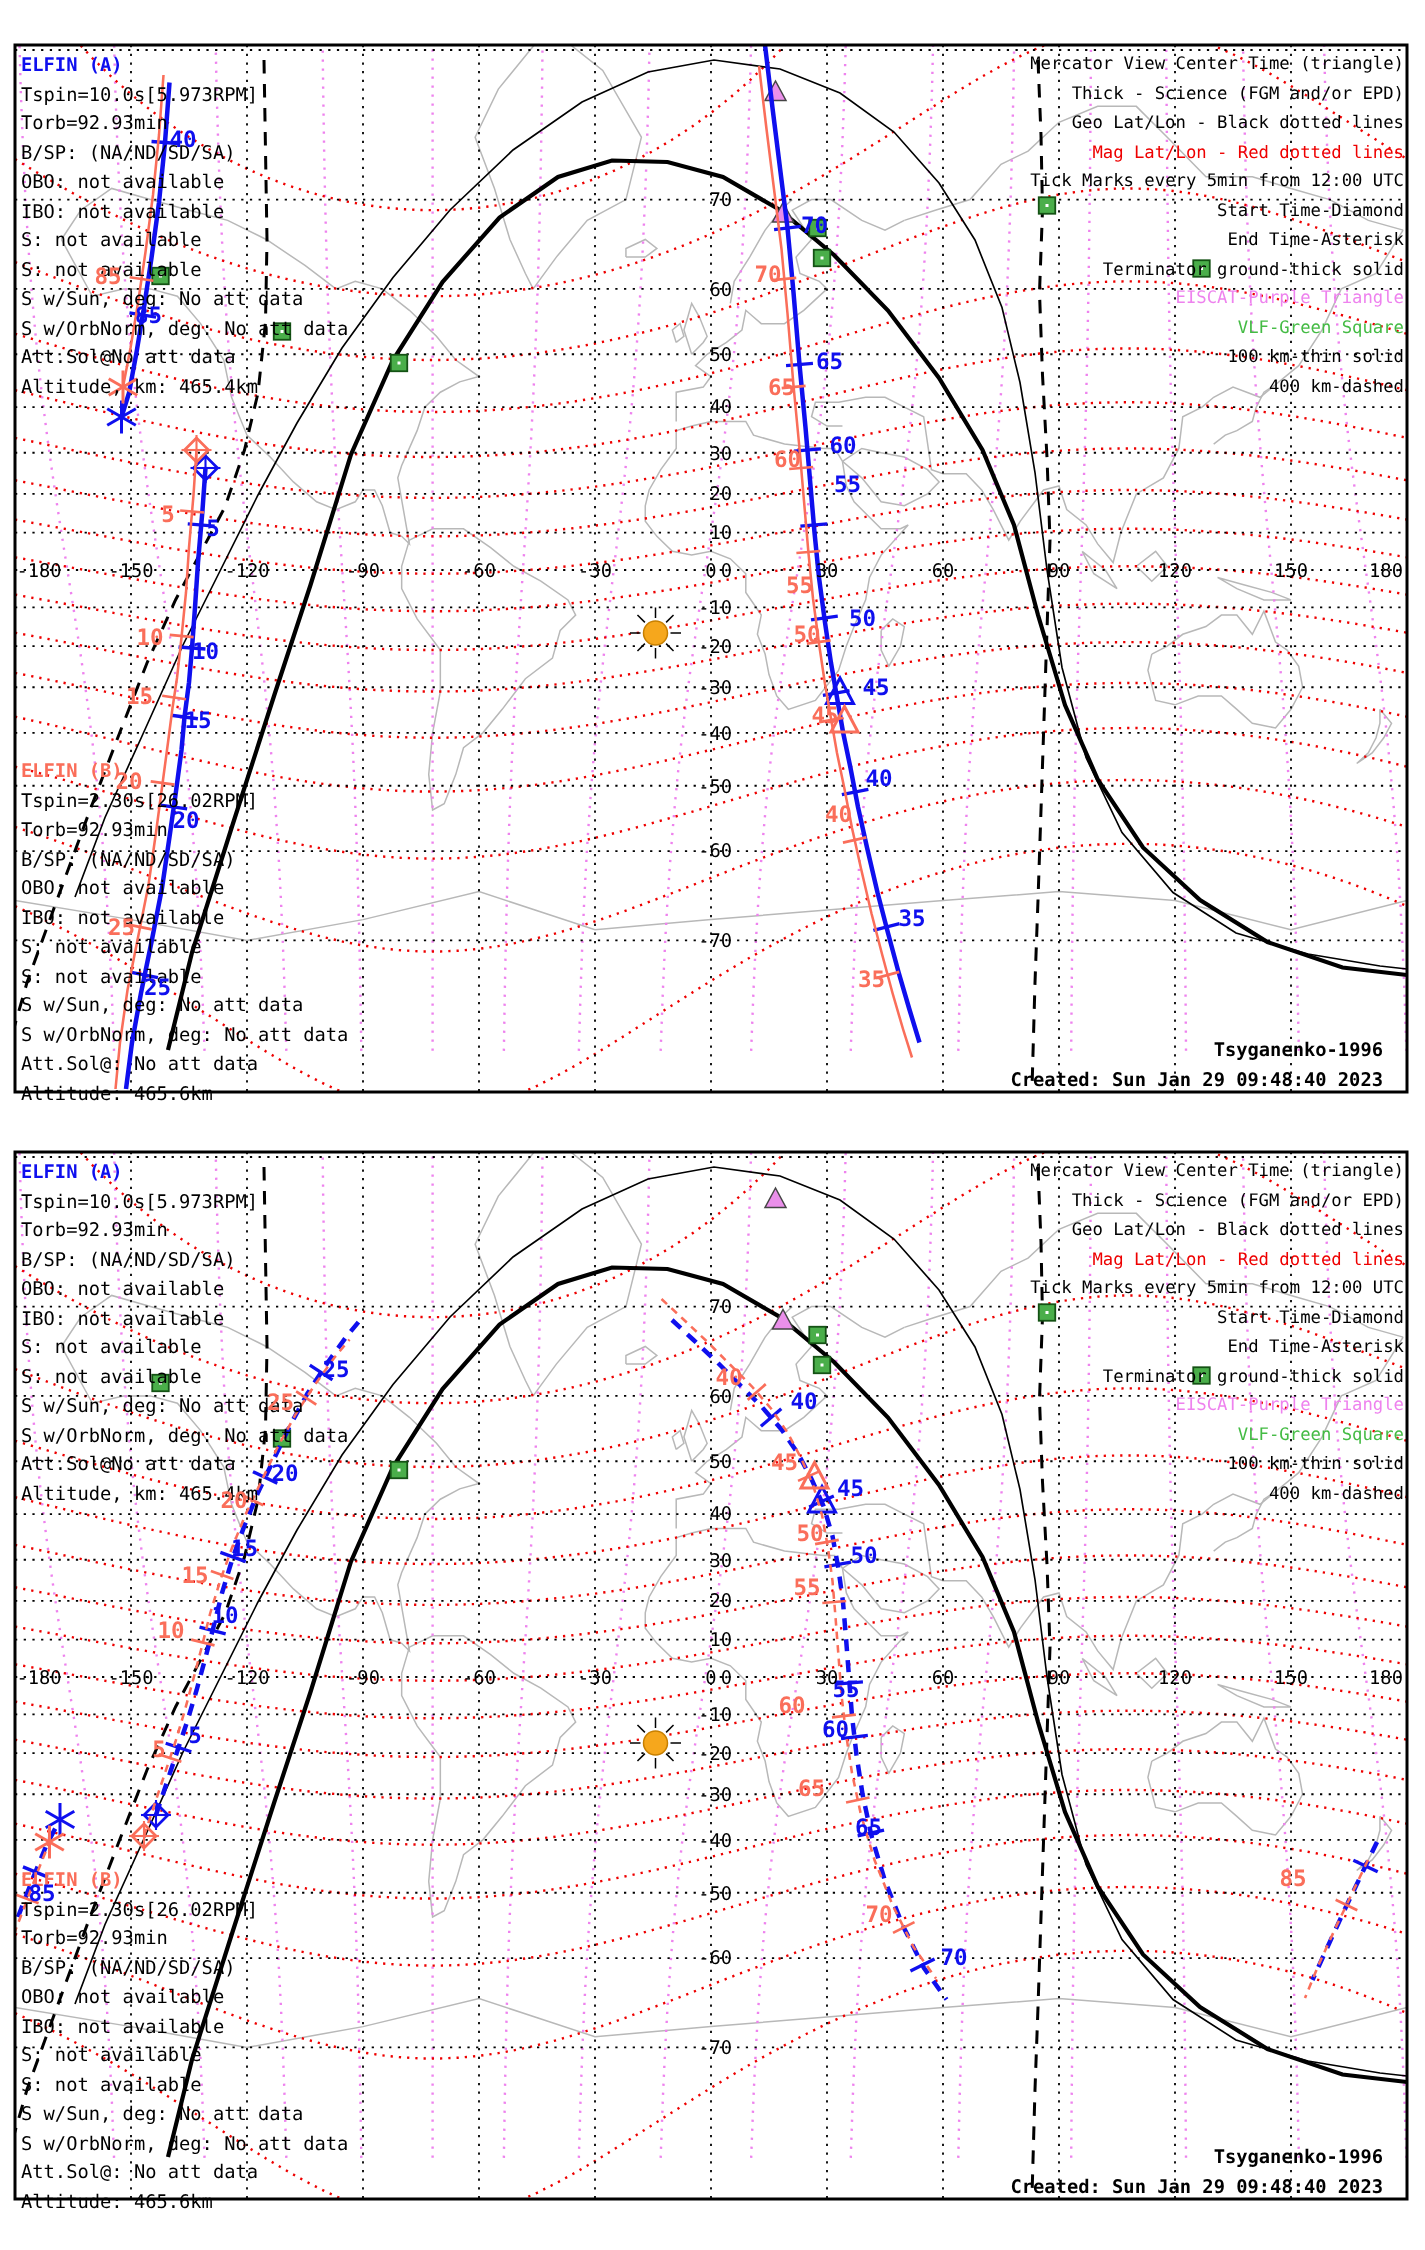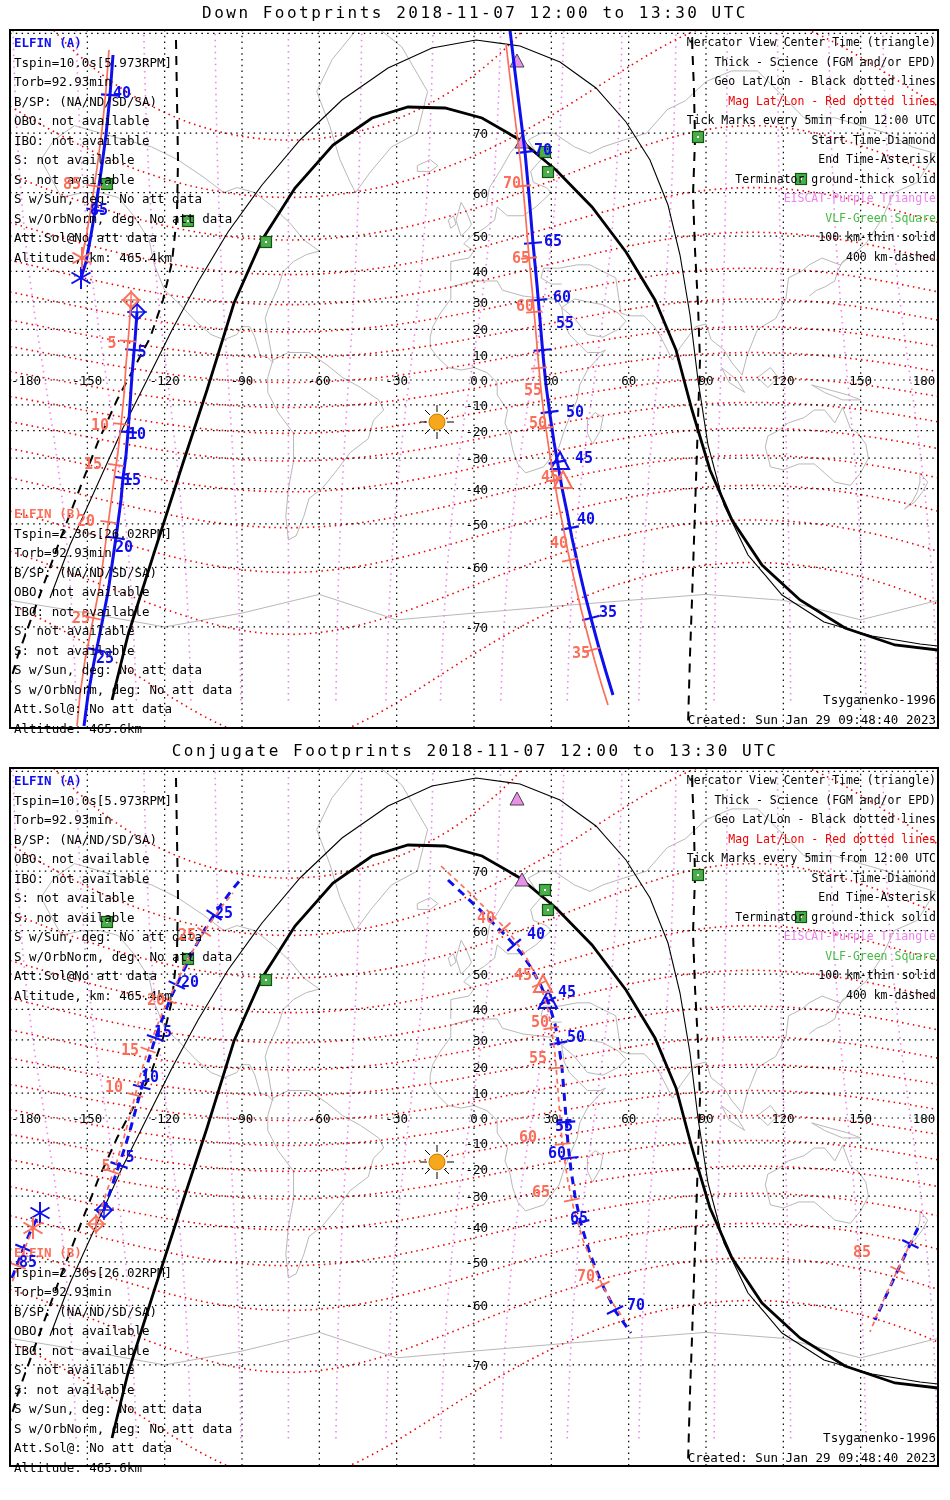--- a/index.html
+++ b/index.html
@@ -5,21 +5,21 @@
   html,body{margin:0;padding:0;background:#ffffff;}
   .canvas{position:relative;width:950px;height:1500px;background:#fff;
           font-family:"DejaVu Sans Mono",monospace;color:#000;overflow:hidden;}
   svg{position:absolute;left:0;top:0;}
   .map-title{position:absolute;left:0;width:950px;text-align:center;
              font-size:16px;letter-spacing:2.5px;white-space:pre;}
   .sat-block{position:absolute;left:14px;font-size:12.5px;line-height:19.5px;white-space:pre;}
   .sat-block .hdr{font-weight:bold;}
   .legend-right{position:absolute;right:14px;text-align:right;font-size:11.5px;
                 line-height:19.5px;white-space:pre;}
-  .credit{position:absolute;right:14px;text-align:right;font-size:12.5px;white-space:pre;}
+  .credit{position:absolute;right:28px;text-align:right;font-size:12.5px;white-space:pre;font-weight:bold;}
   .lbl{position:absolute;white-space:pre;}
   .lbl-c{transform:translate(-50%,-50%);}
   .lbl-r{transform:translate(-100%,-50%);}
   .axis-lbl{font-size:12.5px;color:#000;}
   .tick-lbl{font-size:15px;font-weight:bold;}
 </style>
 </head>
 <body>
 
 <div class="canvas">
@@ -348,22 +348,20 @@
         <line x1="570.5626561023537" y1="1143.083007136119" x2="554.6681131284156" y2="1144.916992863881" stroke="#fa6e5a" stroke-width="1.8"></line>
         <line x1="579.6795621697622" y1="1198.323767290153" x2="564.0347235445236" y2="1201.676232709847" stroke="#fa6e5a" stroke-width="1.8"></line>
         <line x1="609.6554175279994" y1="1281.4222912360003" x2="595.3445824720006" y2="1288.5777087639997" stroke="#fa6e5a" stroke-width="1.8"></line>
         <polyline points="912,1240 901,1263 890,1286 879,1310 870,1332" fill="none" stroke="#fa6e5a" stroke-width="1.7" stroke-dasharray="5 4"></polyline>
         <line x1="904.8692476861287" y1="1273.451643978432" x2="890.4351001399583" y2="1266.548356021568" stroke="#fa6e5a" stroke-width="1.8"></line>
         <polygon points="543,975 534,992 552,992" fill="none" stroke="#fa6e5a" stroke-width="2"></polygon>
       </g>
       <rect x="10" y="768" width="928" height="698" fill="none" stroke="#000" stroke-width="2"></rect>
     </svg>
 
-  <div class="map-title" style="top:3px">Down Footprints 2018-11-07 12:00 to 13:30 UTC</div>
-  <div class="map-title" style="top:741px">Conjugate Footprints 2018-11-07 12:00 to 13:30 UTC</div>
 
   <div class="sat-block" id="satA0" style="top:33px"><div class="hdr" style="color: rgb(15, 15, 238);">ELFIN (A)</div><div>Tspin=10.0s[5.973RPM]</div><div>Torb=92.93min</div><div>B/SP: (NA/ND/SD/SA)</div><div>OBO: not available</div><div>IBO: not available</div><div>S: not available</div><div>S: not available</div><div>S w/Sun, deg: No att data</div><div>S w/OrbNorm, deg: No att data</div><div>Att.Sol@No att data</div><div>Altitude, km: 465.4km</div></div>
   <div class="sat-block" id="satB0" style="top:504px"><div class="hdr" style="color: rgb(250, 110, 90);">ELFIN (B)</div><div>Tspin=2.30s[26.02RPM]</div><div>Torb=92.93min</div><div>B/SP: (NA/ND/SD/SA)</div><div>OBO: not available</div><div>IBO: not available</div><div>S: not available</div><div>S: not available</div><div>S w/Sun, deg: No att data</div><div>S w/OrbNorm, deg: No att data</div><div>Att.Sol@: No att data</div><div>Altitude: 465.6km</div></div>
   <div class="sat-block" id="satA1" style="top:771px"><div class="hdr" style="color: rgb(15, 15, 238);">ELFIN (A)</div><div>Tspin=10.0s[5.973RPM]</div><div>Torb=92.93min</div><div>B/SP: (NA/ND/SD/SA)</div><div>OBO: not available</div><div>IBO: not available</div><div>S: not available</div><div>S: not available</div><div>S w/Sun, deg: No att data</div><div>S w/OrbNorm, deg: No att data</div><div>Att.Sol@No att data</div><div>Altitude, km: 465.4km</div></div>
   <div class="sat-block" id="satB1" style="top:1243px"><div class="hdr" style="color: rgb(250, 110, 90);">ELFIN (B)</div><div>Tspin=2.30s[26.02RPM]</div><div>Torb=92.93min</div><div>B/SP: (NA/ND/SD/SA)</div><div>OBO: not available</div><div>IBO: not available</div><div>S: not available</div><div>S: not available</div><div>S w/Sun, deg: No att data</div><div>S w/OrbNorm, deg: No att data</div><div>Att.Sol@: No att data</div><div>Altitude: 465.6km</div></div>
 
   <div class="legend-right" id="legend0" style="top:33px"><div style="color: rgb(0, 0, 0);">Mercator View Center Time (triangle)</div><div style="color: rgb(0, 0, 0);">Thick - Science (FGM and/or EPD)</div><div style="color: rgb(0, 0, 0);">Geo Lat/Lon - Black dotted lines</div><div style="color: rgb(238, 0, 0);">Mag Lat/Lon - Red dotted lines</div><div style="color: rgb(0, 0, 0);">Tick Marks every 5min from 12:00 UTC</div><div style="color: rgb(0, 0, 0);">Start Time-Diamond</div><div style="color: rgb(0, 0, 0);">End Time-Asterisk</div><div style="color: rgb(0, 0, 0);">Terminator ground-thick solid</div><div style="color: rgb(238, 130, 238);">EISCAT-Purple Triangle</div><div style="color: rgb(68, 187, 68);">VLF-Green Square</div><div style="color: rgb(0, 0, 0);">100 km-thin solid</div><div style="color: rgb(0, 0, 0);">400 km-dashed</div></div>
   <div class="legend-right" id="legend1" style="top:771px"><div style="color: rgb(0, 0, 0);">Mercator View Center Time (triangle)</div><div style="color: rgb(0, 0, 0);">Thick - Science (FGM and/or EPD)</div><div style="color: rgb(0, 0, 0);">Geo Lat/Lon - Black dotted lines</div><div style="color: rgb(238, 0, 0);">Mag Lat/Lon - Red dotted lines</div><div style="color: rgb(0, 0, 0);">Tick Marks every 5min from 12:00 UTC</div><div style="color: rgb(0, 0, 0);">Start Time-Diamond</div><div style="color: rgb(0, 0, 0);">End Time-Asterisk</div><div style="color: rgb(0, 0, 0);">Terminator ground-thick solid</div><div style="color: rgb(238, 130, 238);">EISCAT-Purple Triangle</div><div style="color: rgb(68, 187, 68);">VLF-Green Square</div><div style="color: rgb(0, 0, 0);">100 km-thin solid</div><div style="color: rgb(0, 0, 0);">400 km-dashed</div></div>
 
   <div class="credit" style="top:692px">Tsyganenko-1996</div>

